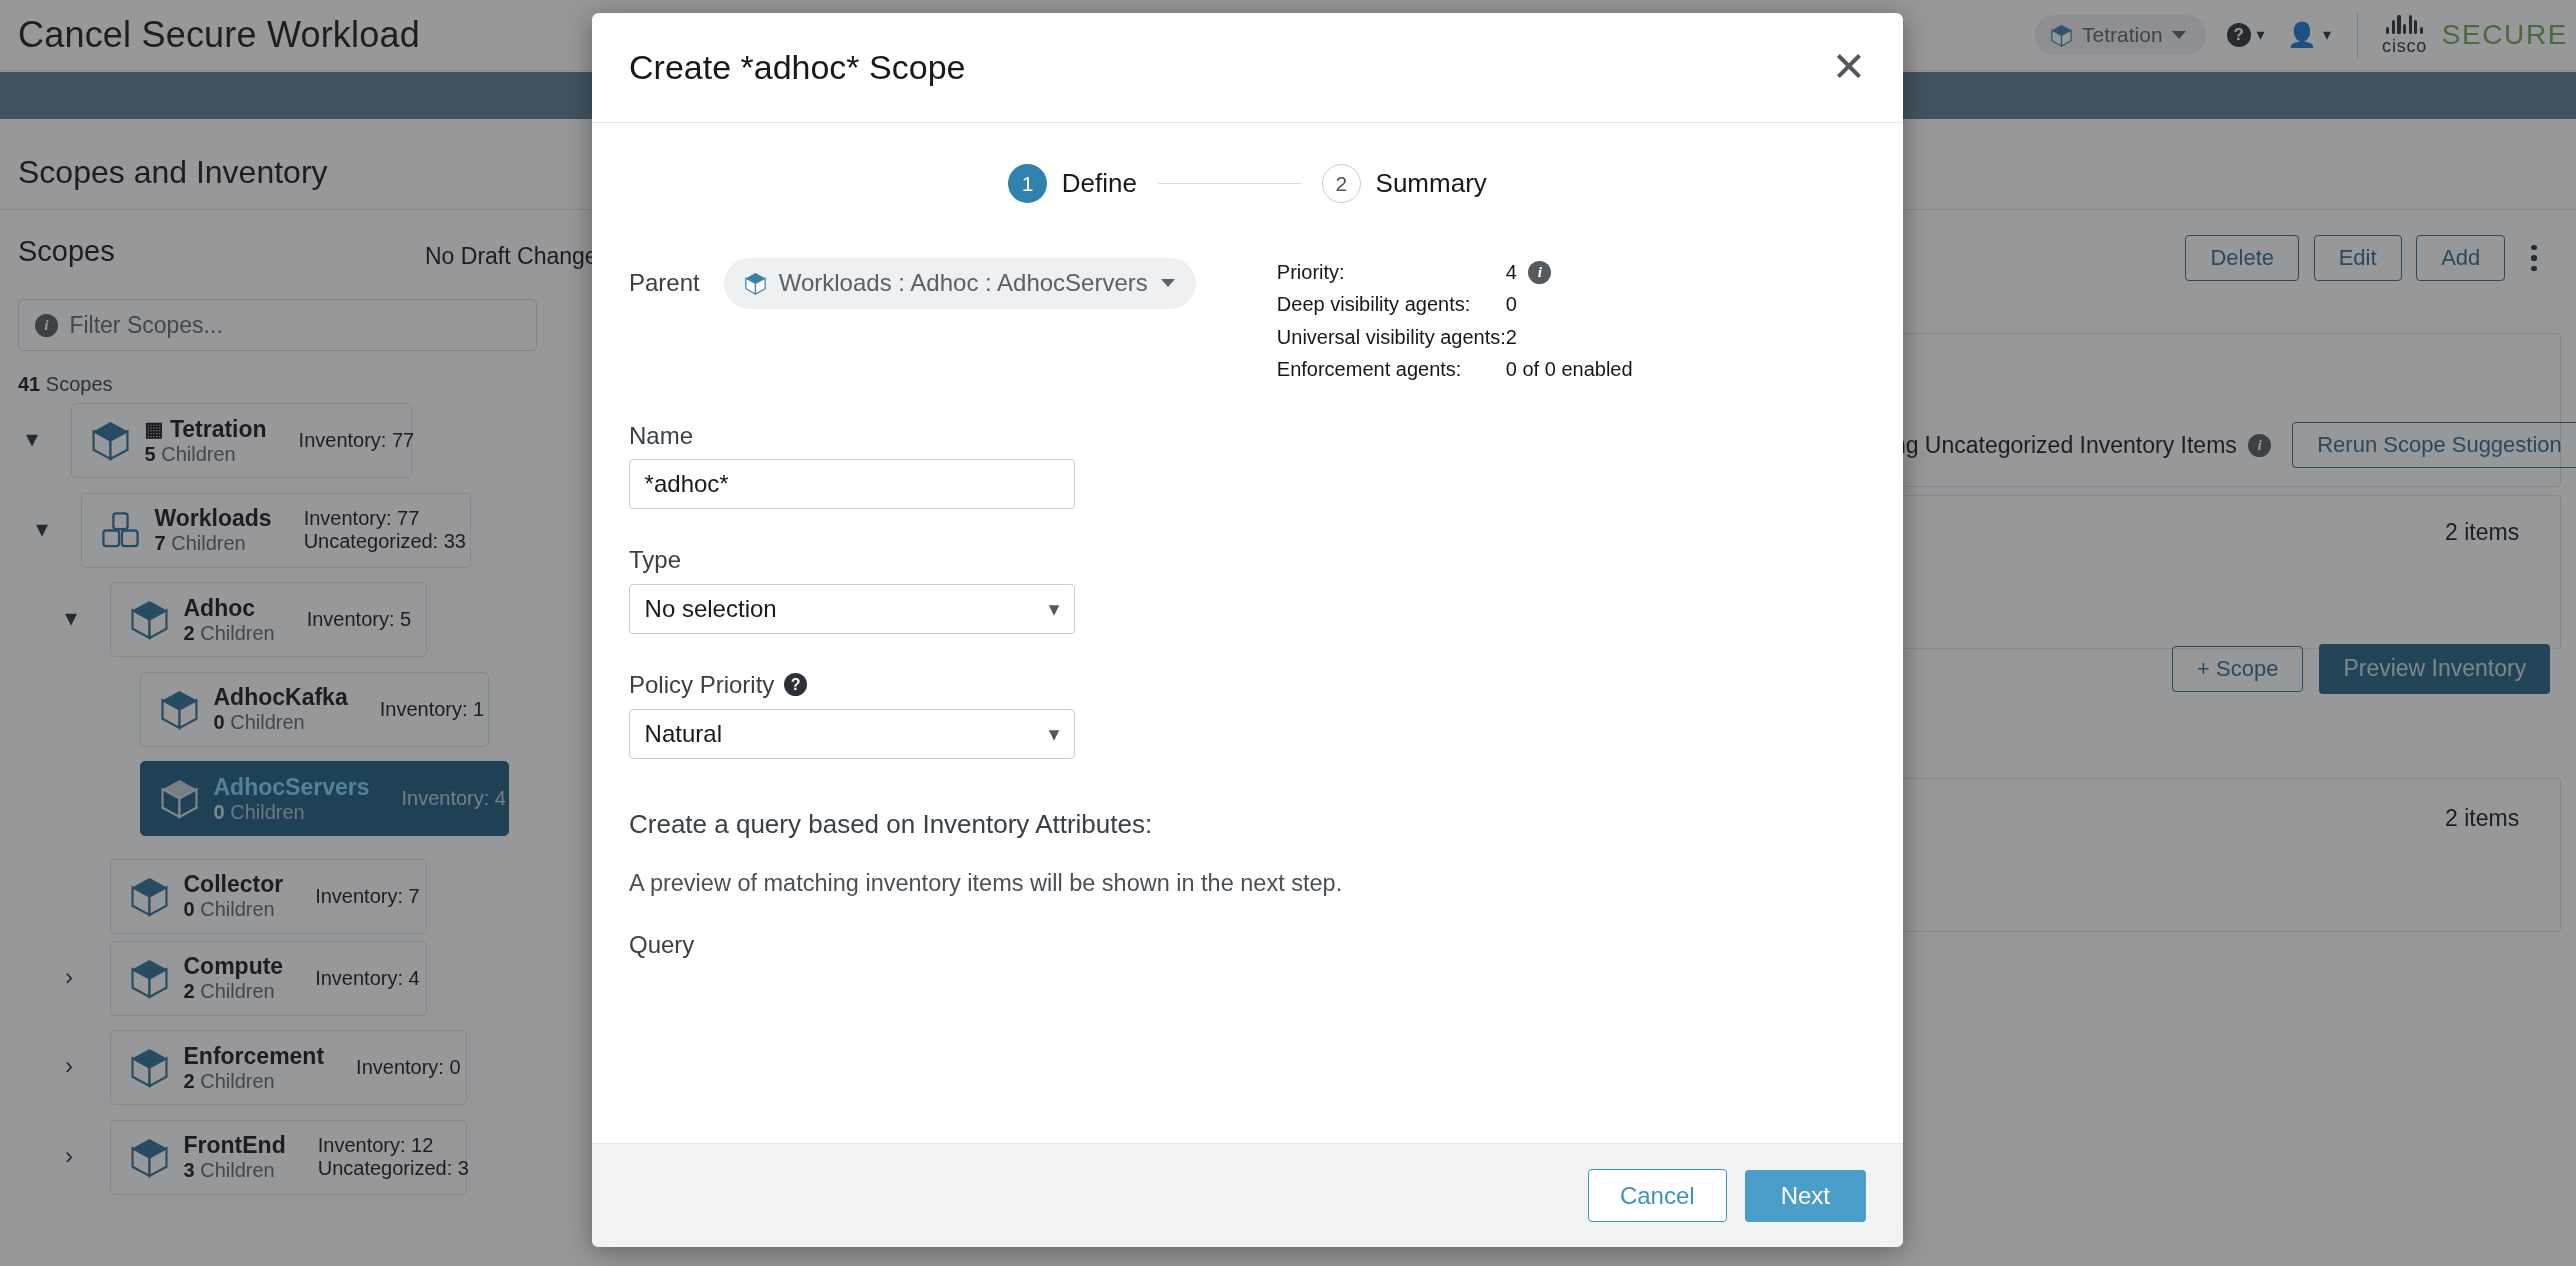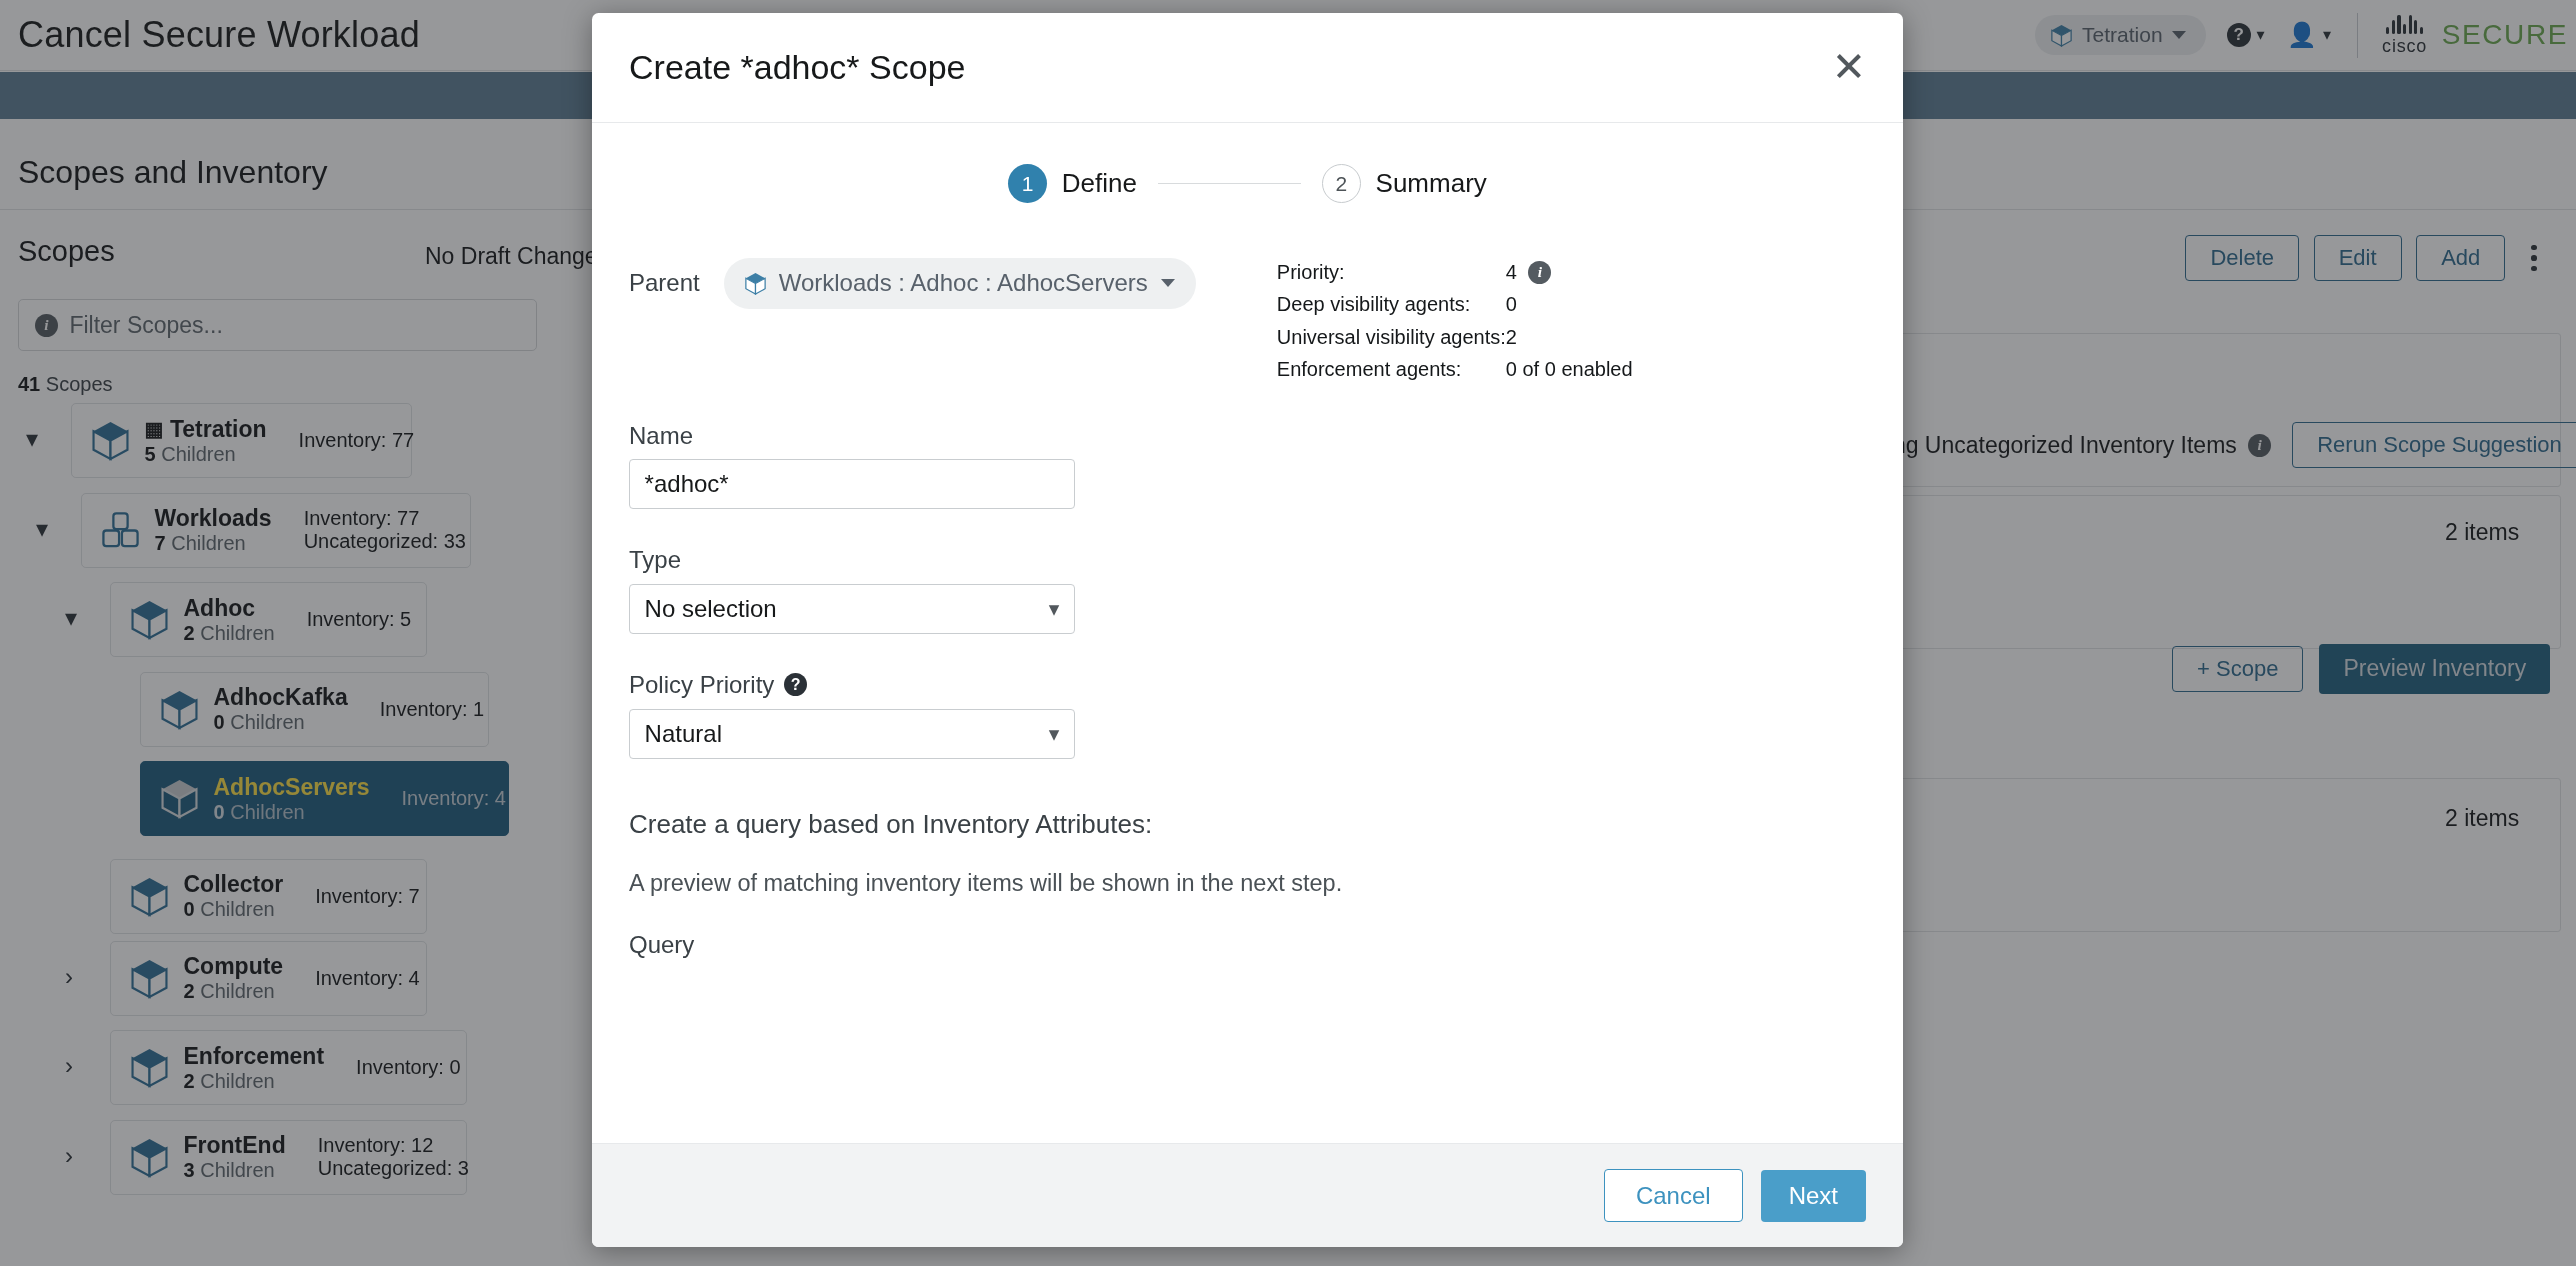--- a/index.html
+++ b/index.html
@@ -85,21 +85,21 @@
   .trow { position: relative; height: 75px; margin-bottom: 14.6px; }
   .chev-r { position: absolute; top: 24px; font-size: 24px; color: #2b3137; line-height: 1; }
   .card {
     position: absolute; top: 0; height: 75px; border: 0.8px solid #dfe2e4; border-radius: 4.9px;
     display: flex; align-items: center; padding: 0 19.5px; background: transparent;
   }
   .card.sel { background: #1e5b7e; border-color: #1e5b7e; }
   .cube { width: 37px; height: 41px; flex: 0 0 auto; margin-right: 16px; }
   .cbody { display: flex; flex-direction: column; justify-content: center; }
   .cname { font-size: 23px; font-weight: bold; color: #15181a; white-space: nowrap; display: flex; align-items: center; gap: 6.5px; }
-  .card.sel .cname { color: #fde047; }
+  .card.sel .cname { color: #7dd3fc; }
   .ckids { font-size: 20px; color: #5e666d; white-space: nowrap; }
   .card.sel .ckids { color: #b3c1ca; }
   .ckids b { color: #15181a; }
   .card.sel .ckids b { color: #d5dde2; }
   .cstats { margin-left: auto; padding-left: 32px; display: flex; flex-direction: column; align-items: flex-start; }
   .cstat { font-size: 20px; color: #15181a; white-space: nowrap; }
   .card.sel .cstat { color: #c5cfd6; }
   .grid-ico { font-size: 20px; color: #15181a; }
 
   
@@ -176,21 +176,21 @@
   .m-foot {
     height: 104px; flex: 0 0 auto; border-top: 0.8px solid #e7e9eb; background: #f2f3f4;
     display: flex; align-items: center; justify-content: flex-end; gap: 18px; padding: 0 37px;
   }
   .btn-cancel {
     border: 0.8px solid #3d92bf; color: #3d92bf; background: #fff; border-radius: 4px;
     font-size: 24px; padding: 11.4px 31px; cursor: pointer; font-family: "Liberation Sans", sans-serif;
   }
   .btn-next {
     border: none; color: #fff; background: #4a9ec9; border-radius: 4px;
-    font-size: 24px; padding: 12px 28px; cursor: pointer; font-family: "Liberation Sans", sans-serif;
+    font-size: 24px; padding: 12px 36px; cursor: pointer; font-family: "Liberation Sans", sans-serif;
   }
 </style>
 </head>
 <body>
 
 <div id="root">
 
   <div id="app">
 
     <div class="topbar">

